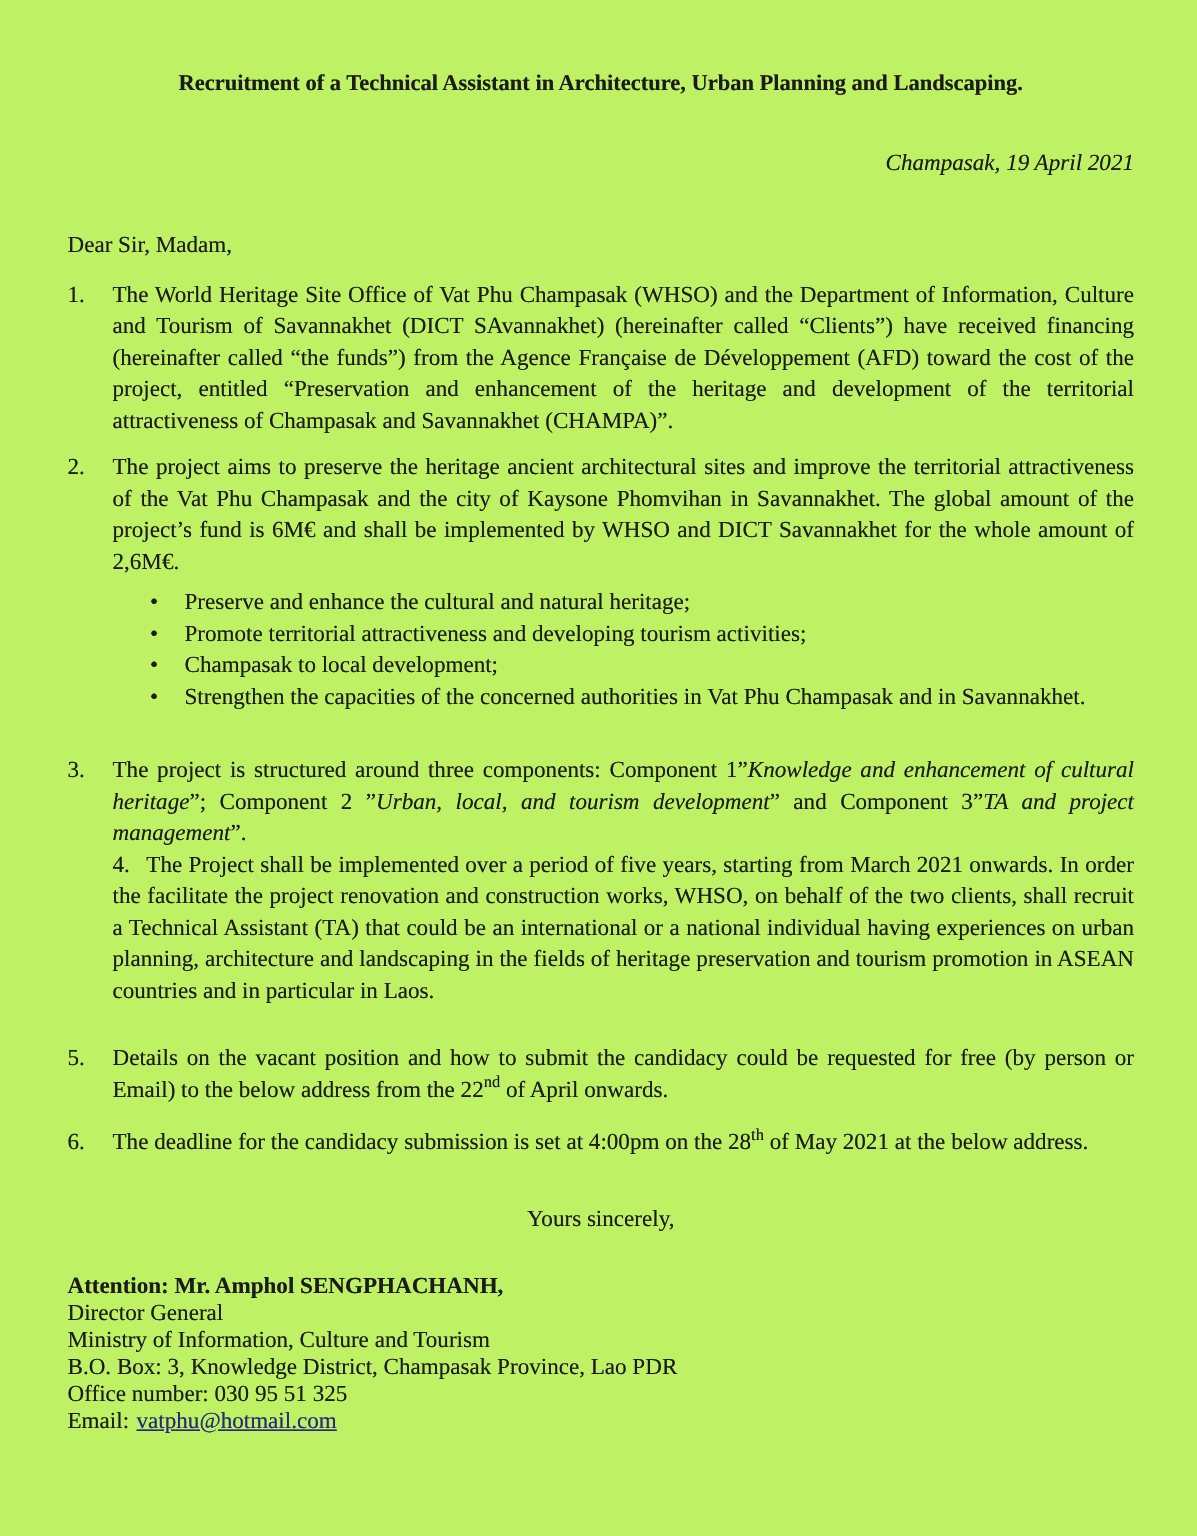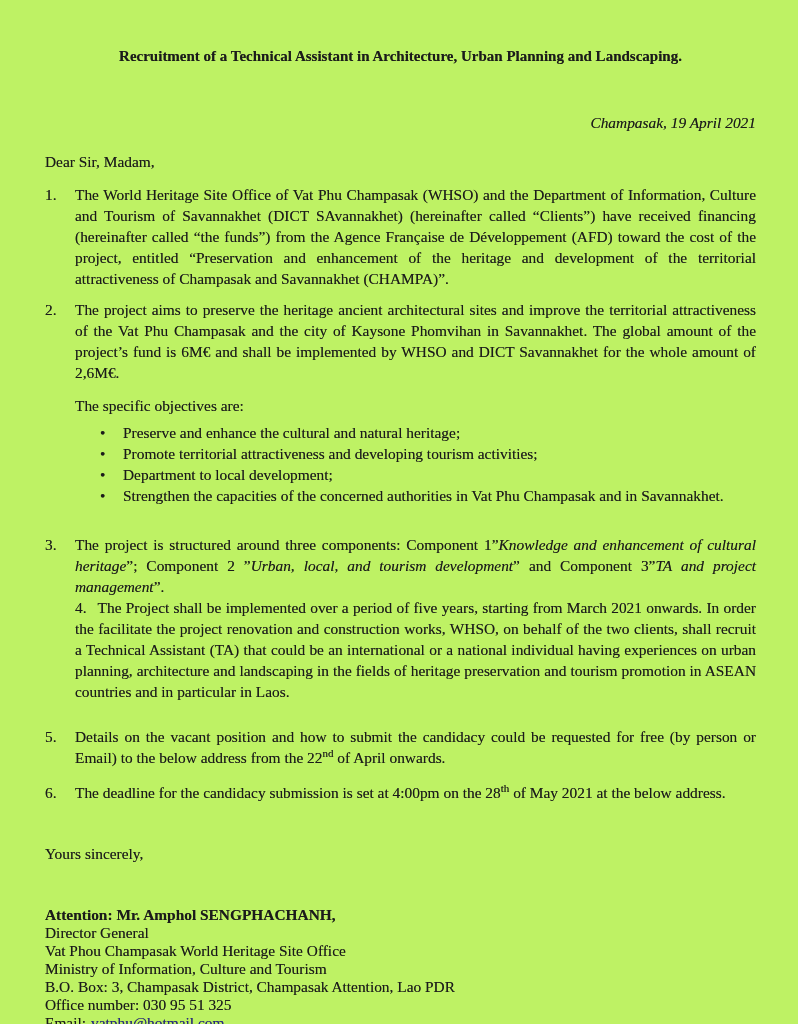--- a/index.html
+++ b/index.html
@@ -17,46 +17,46 @@
     overflow: hidden;
     text-shadow: 0 0 0.4px rgba(20,20,20,0.55);
   }
   .title {
     padding-top: 30px;
     text-align: center;
     font-weight: 700;
     font-size: 15px;
   }
   .dateline {
-    margin-top: 45px;
+    margin-top: 31px;
     text-align: right;
     font-style: italic;
   }
-  .salutation { margin-top: 18px; }
+  .salutation { margin-top: 34px; }
   .numbered {
     position: relative;
     padding-left: 30px;
     text-align: justify;
   }
   .numbered .num { position: absolute; left: 0; top: 0; }
   .p1 { margin-top: 12px; }
   .p2 { margin-top: 10px; }
   .objectives-intro { margin-top: 12px; margin-left: 30px; }
   .bullets { margin: 6px 0 0 55px; padding: 0; list-style: none; }
   .bullets li { position: relative; padding-left: 23px; line-height: 21px; }
   .bullets .bullet-glyph { position: absolute; left: 0; top: 0; }
   .p3 { margin-top: 28px; }
   .p4 { margin-left: 30px; text-align: justify; }
   .p4 .num { margin-right: 11px; }
   .p5 { margin-top: 24px; }
   .p6 { margin-top: 14px; }
   .it { font-style: italic; }
   sup { font-size: 11px; line-height: 0; vertical-align: super; }
-  .closing { margin-top: 40px; }
-  .sig-block { margin-top: 42px; line-height: 18px; }
+  .closing { margin-top: 30px; text-align: center; }
+  .sig-block { margin-top: 26px; line-height: 18px; }
   .attention { font-weight: 700; }
   .email-link {
     color: #26268c;
     text-decoration: underline;
     margin-left: 5px;
     cursor: pointer;
   }
 </style>
 </head>
 <body>
@@ -66,42 +66,40 @@
   <div class="title">Recruitment of a Technical Assistant in Architecture, Urban Planning and Landscaping.</div>
 
   <div class="dateline">Champasak, 19 April 2021</div>
 
   <div class="salutation">Dear Sir, Madam,</div>
 
   <div class="numbered p1"><span class="num">1.</span><span>The World Heritage Site Office of Vat Phu Champasak (WHSO) and the Department of Information, Culture and Tourism of Savannakhet (DICT SAvannakhet) (hereinafter called “Clients”) have received financing (hereinafter called “the funds”) from the Agence Française de Développement (AFD) toward the cost of the project, entitled “Preservation and enhancement of the heritage and development of the territorial attractiveness of Champasak and Savannakhet (CHAMPA)”.</span></div>
 
   <div class="numbered p2"><span class="num">2.</span><span>The project aims to preserve the heritage ancient architectural sites and improve the territorial attractiveness of the Vat Phu Champasak and the city of Kaysone Phomvihan in Savannakhet. The global amount of the project’s fund is 6M€ and shall be implemented by WHSO and DICT Savannakhet for the whole amount of 2,6M€.</span></div>
 
-  <div class="objectives-intro">The specific objectives are:</div>
 
   <ul class="bullets">
     <li><span class="bullet-glyph">•</span><span>Preserve and enhance the cultural and natural heritage;</span></li>
     <li><span class="bullet-glyph">•</span><span>Promote territorial attractiveness and developing tourism activities;</span></li>
-    <li><span class="bullet-glyph">•</span><span>Department to local development;</span></li>
+    <li><span class="bullet-glyph">•</span><span>Champasak to local development;</span></li>
     <li><span class="bullet-glyph">•</span><span>Strengthen the capacities of the concerned authorities in Vat Phu Champasak and in Savannakhet.</span></li>
   </ul>
 
   <div class="numbered p3"><span class="num">3.</span><span><span>The project is structured around three components: Component 1”</span><span class="it">Knowledge and enhancement of cultural heritage</span><span>”; Component 2 ”</span><span class="it">Urban, local, and tourism development</span><span>” and Component 3”</span><span class="it">TA and project management</span><span>”.</span></span></div>
 
   <div class="p4"><span class="num">4.</span><span>The Project shall be implemented over a period of five years, starting from March 2021 onwards. In order the facilitate the project renovation and construction works, WHSO, on behalf of the two clients, shall recruit a Technical Assistant (TA) that could be an international or a national individual having experiences on urban planning, architecture and landscaping in the fields of heritage preservation and tourism promotion in ASEAN countries and in particular in Laos.</span></div>
 
   <div class="numbered p5"><span class="num">5.</span><span><span>Details on the vacant position and how to submit the candidacy could be requested for free (by person or Email) to the below address from the 22</span><sup>nd</sup><span> of April onwards.</span></span></div>
 
   <div class="numbered p6"><span class="num">6.</span><span><span>The deadline for the candidacy submission is set at 4:00pm on the 28</span><sup>th</sup><span> of May 2021 at the below address.</span></span></div>
 
   <div class="closing">Yours sincerely,</div>
 
   <div class="sig-block">
     <div class="attention">Attention: Mr. Amphol SENGPHACHANH,</div>
     <div>Director General</div>
-    <div>Vat Phou Champasak World Heritage Site Office</div>
     <div>Ministry of Information, Culture and Tourism</div>
-    <div>B.O. Box: 3, Champasak District, Champasak Attention, Lao PDR</div>
+    <div>B.O. Box: 3, Knowledge District, Champasak Province, Lao PDR</div>
     <div>Office number: 030 95 51 325</div>
     <div><span>Email:</span><a class="email-link">vatphu@hotmail.com</a></div>
   </div>
 
 </div>
 
 </body></html>

